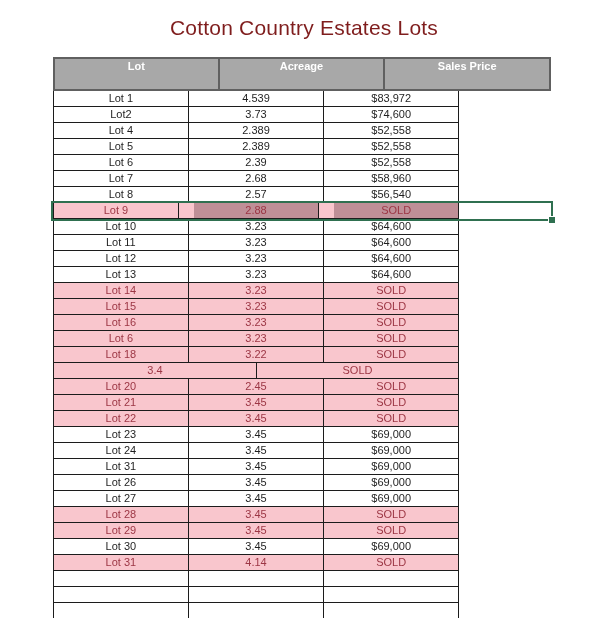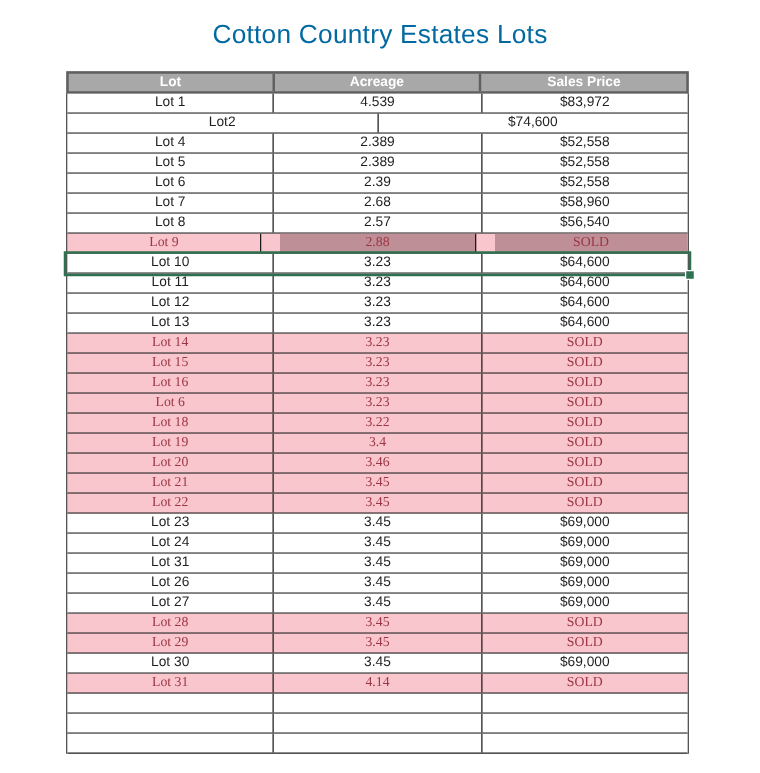--- a/index.html
+++ b/index.html
@@ -5,59 +5,58 @@
   html,body{margin:0;padding:0;}
   body{
     width:608px;height:618px;background:#ffffff;
     font-family:"Liberation Sans", sans-serif;
   }
   .sheet{
     position:relative;width:608px;height:618px;background:#ffffff;overflow:hidden;
   }
   .title{
     position:absolute;top:16px;left:0;width:100%;
-    text-align:center;font-size:21px;font-weight:400;color:#0369a1;
+    text-align:center;font-size:21px;font-weight:400;color:#7f1d1d;
     letter-spacing:0.2px;
   }
   .table{
     position:absolute;left:53px;top:57px;width:498px;
   }
   .header-row{
-    display:flex;height:18px;box-sizing:border-box;
+    display:flex;height:34px;box-sizing:border-box;
     background:var(--header-fill,#a8a8a8);
     border:2px solid var(--header-border,#606060);
-    align-items:center;
   }
   .hcell{
     box-sizing:border-box;flex:1 1 auto;
     font-size:11px;font-weight:bold;color:var(--header-text,#ffffff);
     text-align:center;line-height:14px;overflow:hidden;white-space:nowrap;
   }
   .hcell.c0{flex-basis:166px;border-right:2px solid var(--header-border,#606060);}
   .hcell.c1{flex-basis:167px;border-right:2px solid var(--header-border,#606060);}
   .hcell.c2{flex-basis:165px;}
   .tbody{
-    box-sizing:border-box;width:498px;
+    box-sizing:border-box;width:406px;
     border-left:1.5px solid var(--grid-border,#1c1c1c);
     border-right:1.5px solid var(--grid-border,#1c1c1c);
   }
   .row{
     display:flex;height:16px;box-sizing:border-box;
     border-bottom:1.5px solid var(--grid-border,#1c1c1c);
     background:#ffffff;
   }
   .cell{
     box-sizing:border-box;flex:1 1 auto;
     font-size:11px;color:var(--body-text,#1f1f1f);
     text-align:center;line-height:14px;overflow:hidden;white-space:nowrap;
   }
   .cell.c0{flex-basis:166px;border-right:1.5px solid var(--grid-border,#1c1c1c);}
   .cell.c1{flex-basis:167px;border-right:1.5px solid var(--grid-border,#1c1c1c);}
   .cell.c2{flex-basis:165px;}
-  .row.sold{background:var(--sold-fill,#f9c6cd);font-family:Liberation Serif, serif;}
+  .row.sold{background:var(--sold-fill,#f9c6cd);}
   .row.sold .cell{color:var(--sold-text,#9c3644);}
   .cell.sel{background:var(--selected-fill,#bf8f97);margin-left:15px;}
   .selection-outline{
     position:absolute;left:-2px;top:144px;width:502px;height:20px;
     box-sizing:border-box;border:2px solid var(--selection-border,#2f7050);
     pointer-events:none;
   }
   .fill-handle{
     position:absolute;left:495px;top:159px;width:6px;height:6px;
     box-sizing:content-box;background:var(--selection-border,#2f7050);
@@ -78,20 +77,21 @@
     </div>
 
     <div class="tbody" id="tbody">
         <div class="row">
           <div class="cell c0">Lot 1</div>
           <div class="cell c1">4.539</div>
           <div class="cell c2">$83,972</div>
         </div>
         <div class="row">
           <div class="cell c0">Lot2</div>
+          <div class="cell c1">3.73</div>
           <div class="cell c2">$74,600</div>
         </div>
         <div class="row">
           <div class="cell c0">Lot 4</div>
           <div class="cell c1">2.389</div>
           <div class="cell c2">$52,558</div>
         </div>
         <div class="row">
           <div class="cell c0">Lot 5</div>
           <div class="cell c1">2.389</div>
@@ -156,27 +156,26 @@
           <div class="cell c0">Lot 6</div>
           <div class="cell c1">3.23</div>
           <div class="cell c2">SOLD</div>
         </div>
         <div class="row sold">
           <div class="cell c0">Lot 18</div>
           <div class="cell c1">3.22</div>
           <div class="cell c2">SOLD</div>
         </div>
         <div class="row sold">
-          <div class="cell c0">Lot 19</div>
           <div class="cell c1">3.4</div>
           <div class="cell c2">SOLD</div>
         </div>
         <div class="row sold">
           <div class="cell c0">Lot 20</div>
-          <div class="cell c1">3.46</div>
+          <div class="cell c1">2.45</div>
           <div class="cell c2">SOLD</div>
         </div>
         <div class="row sold">
           <div class="cell c0">Lot 21</div>
           <div class="cell c1">3.45</div>
           <div class="cell c2">SOLD</div>
         </div>
         <div class="row sold">
           <div class="cell c0">Lot 22</div>
           <div class="cell c1">3.45</div>

